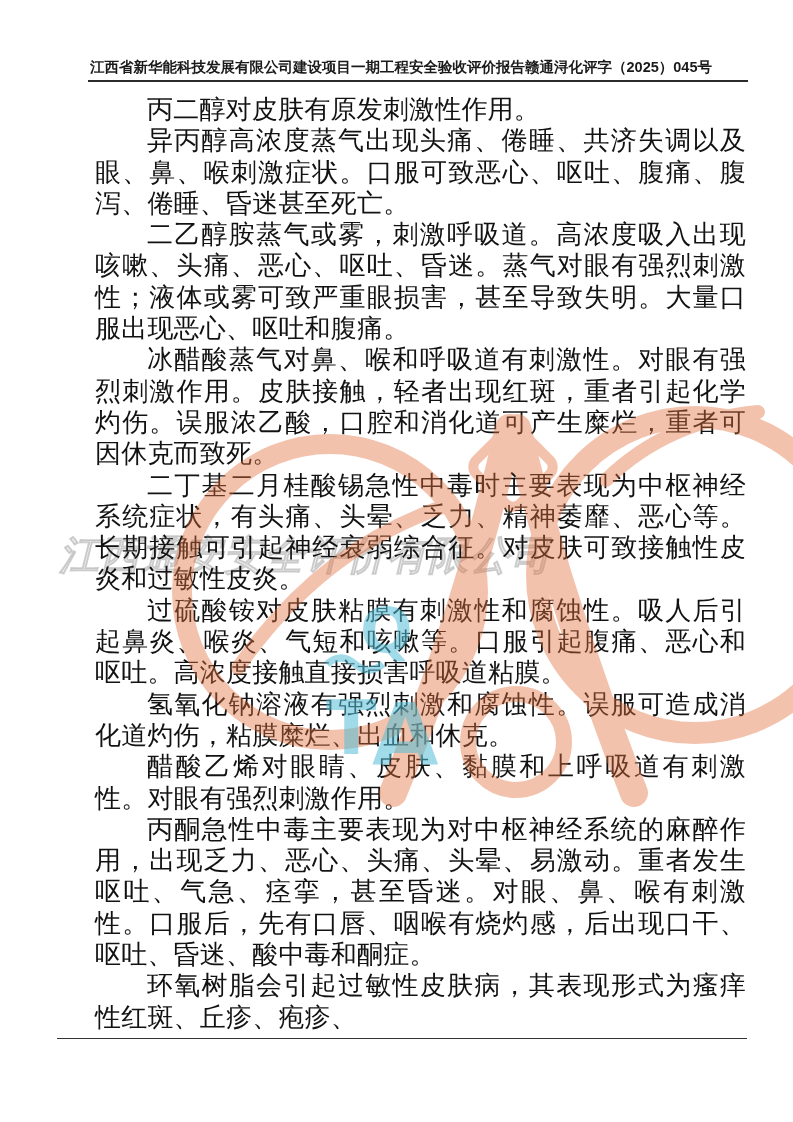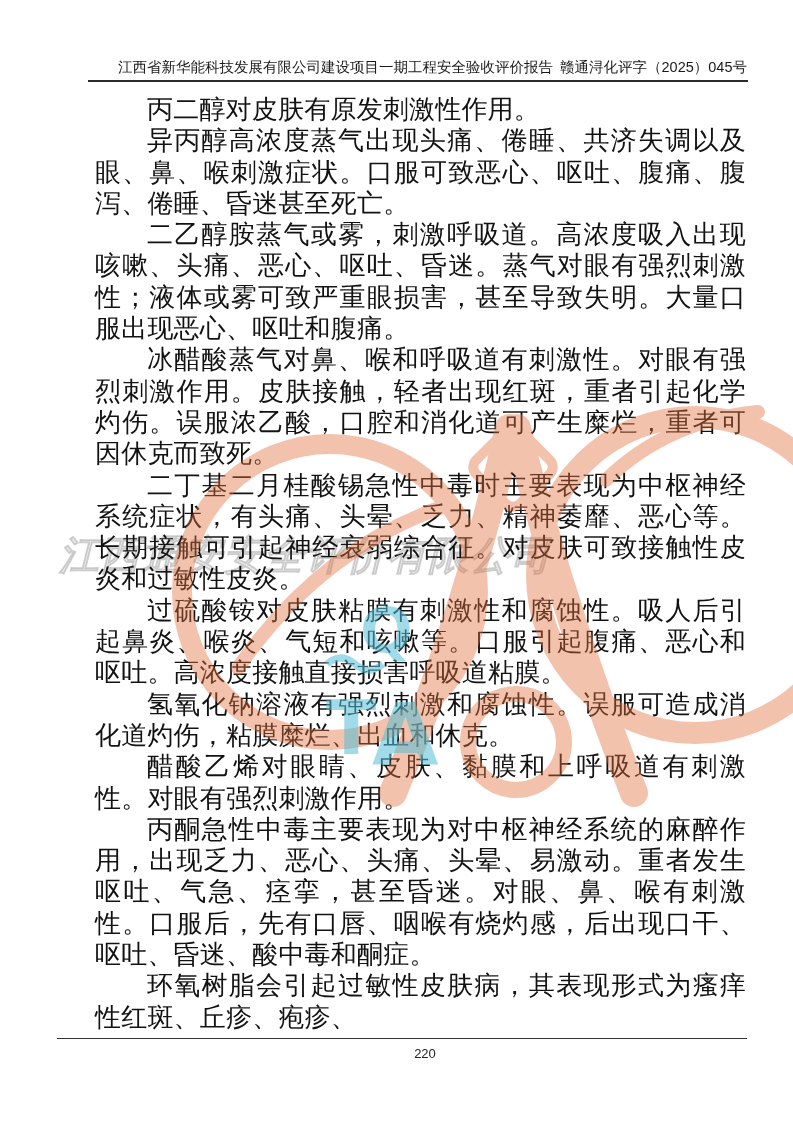--- a/index.html
+++ b/index.html
@@ -7,24 +7,24 @@
     position:relative;
     width:793px;height:1122px;
     background:#ffffff;
     overflow:hidden;
     font-family:"Liberation Serif","DejaVu Serif",serif;
     color:#121212;
   }
   
   .header{
     position:absolute;top:58px;left:90px;right:46px;
-    display:flex;justify-content:space-between;align-items:baseline;
+    display:flex;justify-content:flex-start;align-items:baseline;
     font-family:"Liberation Sans","DejaVu Sans",sans-serif;
-    font-weight:normal;font-size:14.5px;color:#1a1a1a;
-    z-index:3;white-space:nowrap;margin-left:28px;
+    font-weight:bold;font-size:14.5px;color:#1a1a1a;
+    z-index:3;white-space:nowrap;
   }
   .header-rule{
     position:absolute;top:80px;left:88px;right:45px;
     border-top:2px solid #2b2b2b;z-index:3;
   }
   
   .body-text{
     position:absolute;top:94px;left:95px;width:651px;
     font-size:26px;line-height:31.3px;
     text-align:justify;z-index:1;
@@ -76,21 +76,20 @@
       <p>冰醋酸蒸气对鼻、喉和呼吸道有刺激性。对眼有强烈刺激作用。皮肤接触，轻者出现红斑，重者引起化学灼伤。误服浓乙酸，口腔和消化道可产生糜烂，重者可因休克而致死。</p>
       <p>二丁基二月桂酸锡急性中毒时主要表现为中枢神经系统症状，有头痛、头晕、乏力、精神萎靡、恶心等。长期接触可引起神经衰弱综合征。对皮肤可致接触性皮炎和过敏性皮炎。</p>
       <p>过硫酸铵对皮肤粘膜有刺激性和腐蚀性。吸人后引起鼻炎、喉炎、气短和咳嗽等。口服引起腹痛、恶心和呕吐。高浓度接触直接损害呼吸道粘膜。</p>
       <p>氢氧化钠溶液有强烈刺激和腐蚀性。误服可造成消化道灼伤，粘膜糜烂、出血和休克。</p>
       <p>醋酸乙烯对眼睛、皮肤、黏膜和上呼吸道有刺激性。对眼有强烈刺激作用。</p>
       <p>丙酮急性中毒主要表现为对中枢神经系统的麻醉作用，出现乏力、恶心、头痛、头晕、易激动。重者发生呕吐、气急、痉挛，甚至昏迷。对眼、鼻、喉有刺激性。口服后，先有口唇、咽喉有烧灼感，后出现口干、呕吐、昏迷、酸中毒和酮症。</p>
       <p>环氧树脂会引起过敏性皮肤病，其表现形式为瘙痒性红斑、丘疹、疱疹、</p>
     </div>
 
   <div class="footer-rule"></div>
-  <div class="page-number">220</div>
 
   <svg class="wm-svg" width="793" height="1122" viewBox="0 0 793 1122">
     <g stroke="#e2703d" fill="none" opacity="0.42" stroke-linecap="round">
       <circle cx="330" cy="592" r="148" stroke-width="20"></circle>
       <circle cx="695" cy="575" r="158" stroke-width="22"></circle>
       <path d="M509 428 Q468 610 393 793" stroke-width="28"></path>
       <path d="M517 428 Q562 610 634 793" stroke-width="28"></path>
       <circle cx="516" cy="742" r="48" stroke-width="16"></circle>
       <rect x="482" y="436" width="62" height="62" rx="10" stroke-width="10" transform="rotate(45 513 467)"></rect>
       <path d="M497 451 L529 483" stroke-width="8"></path>

